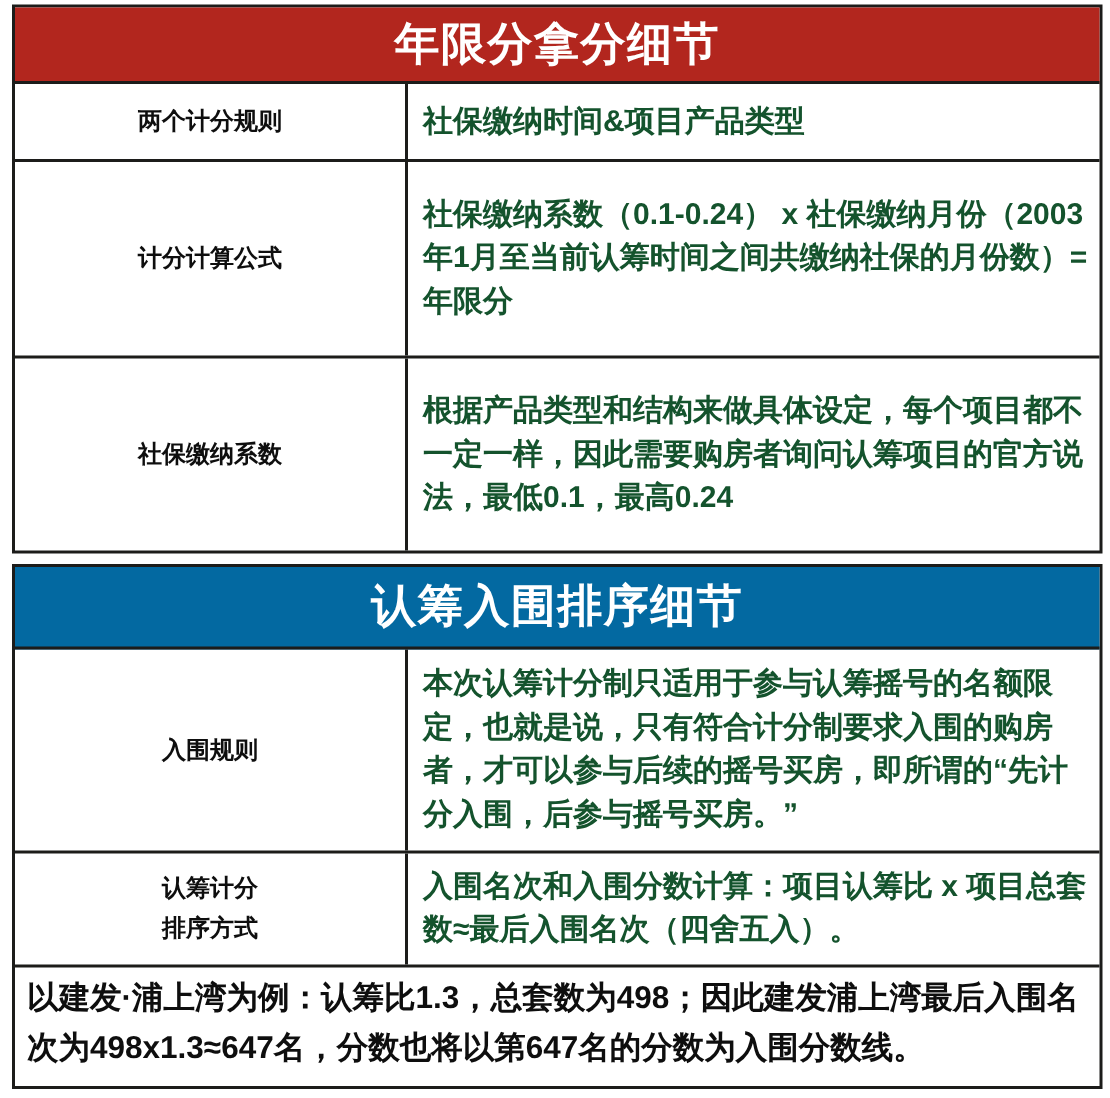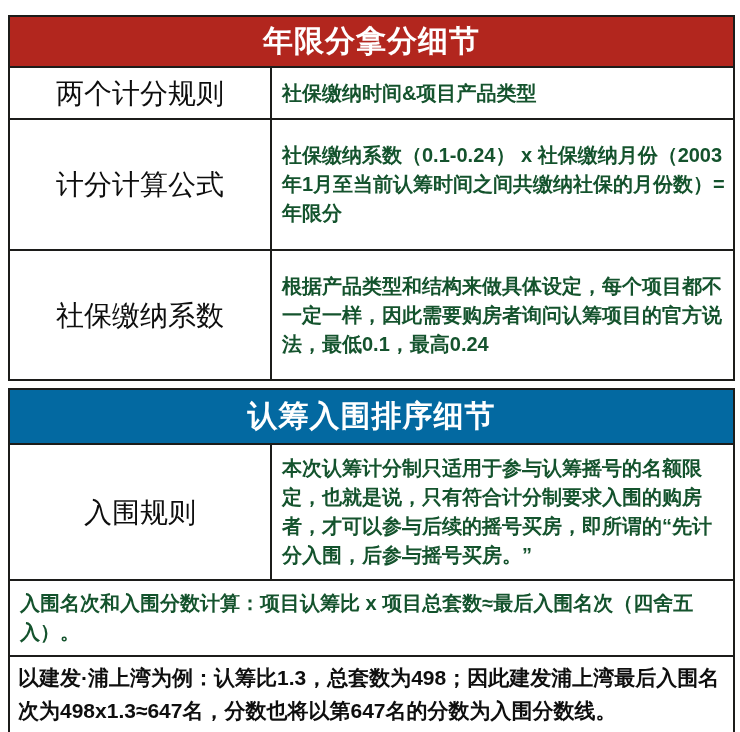--- a/index.html
+++ b/index.html
@@ -15,21 +15,20 @@
     background: #ffffff;
     overflow: hidden;
   }
   .tbl {
     position: absolute;
     left: 8px;
     width: 727px;
     box-sizing: border-box;
     border: 2px solid #1c1c1a;
     background: #ffffff;
-    margin-top: 12px;
   }
   #table1 { top: 3px;   height: 366px; }
   #table2 { top: 376px; height: 350px; }
 
   .tbl-header {
     box-sizing: border-box;
     width: 100%;
     display: flex;
     align-items: center;
     justify-content: center;
@@ -51,22 +50,22 @@
 
   .cell-label {
     box-sizing: border-box;
     width: 262px;
     flex: 0 0 262px;
     border-right: 2px solid #1c1c1a;
     display: flex;
     align-items: center;
     justify-content: center;
     text-align: center;
-    font-size: 28px;
-    font-weight: normal;
+    font-size: 16px;
+    font-weight: bold;
     color: #0e0e0e;
     white-space: pre-line;
     line-height: 27px;
   }
   .cell-content {
     box-sizing: border-box;
     flex: 1 1 auto;
     display: flex;
     align-items: center;
     padding: 6px 8px 6px 10px;
@@ -129,20 +128,22 @@
     <div class="tbl-header accent-bg" style="background: #0369a1;">
       <span>认筹入围排序细节</span>
     </div>
     <div class="row r1">
       <div class="cell-label">入围规则</div>
       <div class="cell-content">
         <span>本次认筹计分制只适用于参与认筹摇号的名额限定，也就是说，只有符合计分制要求入围的购房者，才可以参与后续的摇号买房，即所谓的“先计分入围，后参与摇号买房。”</span>
       </div>
     </div>
     <div class="row r2">
+      <div class="cell-label">认筹计分
+排序方式</div>
       <div class="cell-content">
         <span>入围名次和入围分数计算：项目认筹比 x 项目总套数≈最后入围名次（四舍五入）。</span>
       </div>
     </div>
     <div class="footer-row">
       <span>以建发·浦上湾为例：认筹比1.3，总套数为498；因此建发浦上湾最后入围名次为498x1.3≈647名，分数也将以第647名的分数为入围分数线。</span>
     </div>
   </div>
 
 </div>

